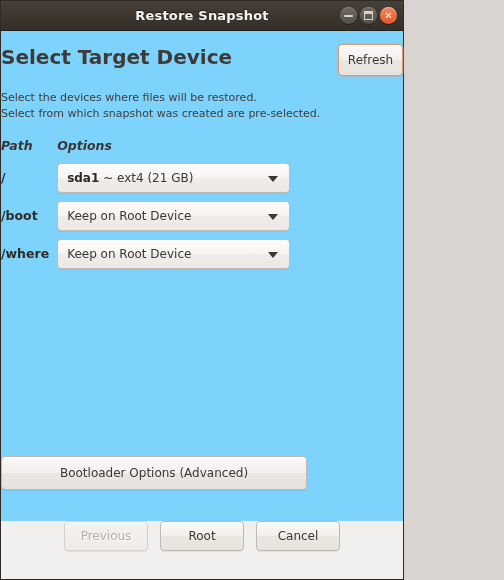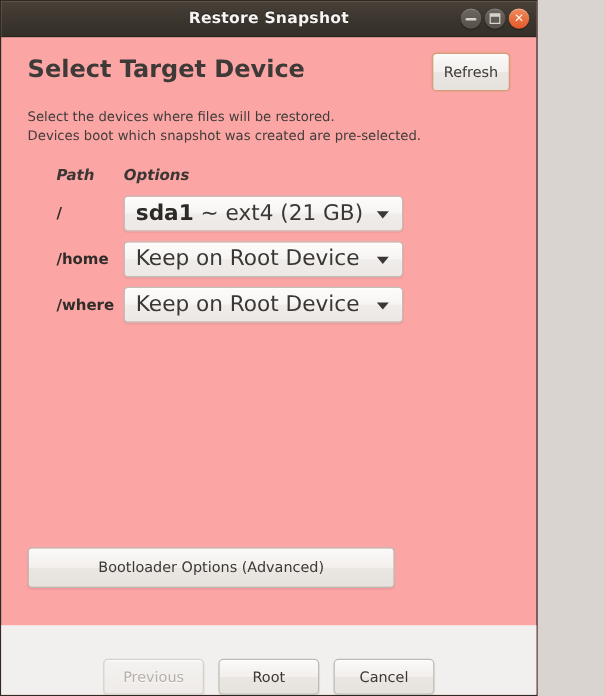--- a/index.html
+++ b/index.html
@@ -10,24 +10,24 @@
     width: 504px;
     height: 580px;
     background: #d9d4cf;
     font-family: "DejaVu Sans", sans-serif;
     overflow: hidden;
   }
 
   .window {
     position: absolute;
     left: 0; top: 0;
-    width: 448px;
+    width: 404px;
     height: 580px;
     box-sizing: border-box;
-    background: #fca5a5;
+    background: #7dd3fc;
     border: 1px solid #2e2a26;
     display: flex;
     flex-direction: column;
   }
 
   
   .titlebar {
     position: relative;
     height: 29px;
     flex: 0 0 29px;
@@ -91,21 +91,21 @@
     width: 9px; height: 9px;
     border: 1.5px solid #d8d3cd;
     border-top-width: 3px;
     box-sizing: border-box;
   }
 
   
   .content {
     flex: 1 1 auto;
     position: relative;
-    padding: 0 22px;
+    padding: 0 0;
     display: flex;
     flex-direction: column;
   }
 
   .header-row {
     display: flex;
     align-items: flex-start;
     justify-content: space-between;
     margin-top: 13px;
   }
@@ -140,21 +140,20 @@
     font-size: 11px;
     color: #3f3c39;
     line-height: 1.45;
   }
 
   
   .dev-table {
     margin-top: 16px;
     border-collapse: separate;
     border-spacing: 0;
-    margin-left: 24px;
   }
   .dev-table th {
     font-size: 12.5px;
     font-weight: bold;
     font-style: italic;
     color: #3a3633;
     text-align: left;
     padding: 0 0 6px 0;
   }
   .dev-table th.col-path { width: 55px; }
@@ -177,21 +176,21 @@
     background: linear-gradient(to bottom, #fdfcfb 0%, #f7f5f3 48%, #efecea 52%, #ebe8e5 100%);
     border: 1px solid #c3bdb6;
     border-radius: 4px;
     box-shadow: 0 1px 0 rgba(255,255,255,.8) inset, 0 1px 1px rgba(0,0,0,.05);
     display: flex;
     align-items: center;
     cursor: default;
   }
   .combo .combo-label {
     padding-left: 9px;
-    font-size: 18px;
+    font-size: 12px;
     color: #3a3734;
     white-space: nowrap;
     overflow: hidden;
     text-align: right;
   }
   .combo .combo-label b { font-weight: bold; color: #2c2926; }
   .combo .arrow {
     position: absolute;
     right: 11px;
     top: 50%;
@@ -212,21 +211,21 @@
   .bootloader-btn {
     width: 306px;
     height: 34px;
   }
 
   
   .actionbar {
     flex: 0 0 auto;
     height: 58px;
     display: flex;
-    align-items: flex-end;
+    align-items: flex-start;
     justify-content: center;
     gap: 12px;
     background: #f2f0ee;
   }
   .action-btn {
     width: 84px;
     height: 30px;
   }
   .action-btn.disabled {
     color: #b4afaa;
@@ -257,21 +256,21 @@
 
   <div class="content">
 
     <div class="header-row">
       <div class="page-title">Select Target Device</div>
       <button class="btn refresh-btn">Refresh</button>
     </div>
 
     <div class="desc">
       <div>Select the devices where files will be restored.</div>
-      <div>Devices boot which snapshot was created are pre-selected.</div>
+      <div>Select from which snapshot was created are pre-selected.</div>
     </div>
 
     <table class="dev-table">
       <thead>
         <tr>
           <th class="col-path">Path</th>
           <th class="col-device">Options</th>
         </tr>
       </thead>
       <tbody>
@@ -282,21 +281,21 @@
             <div class="combo">
               <span class="combo-label">
                 <b>sda1</b><span> ~ ext4 (21 GB)</span>
               </span>
               <span class="arrow"></span>
             </div>
           </td>
         </tr>
 
         <tr>
-          <td class="path-cell">/home</td>
+          <td class="path-cell">/boot</td>
           <td>
             <div class="combo">
               <span class="combo-label">Keep on Root Device</span>
               <span class="arrow"></span>
             </div>
           </td>
         </tr>
 
         <tr>
           <td class="path-cell">/where</td>

